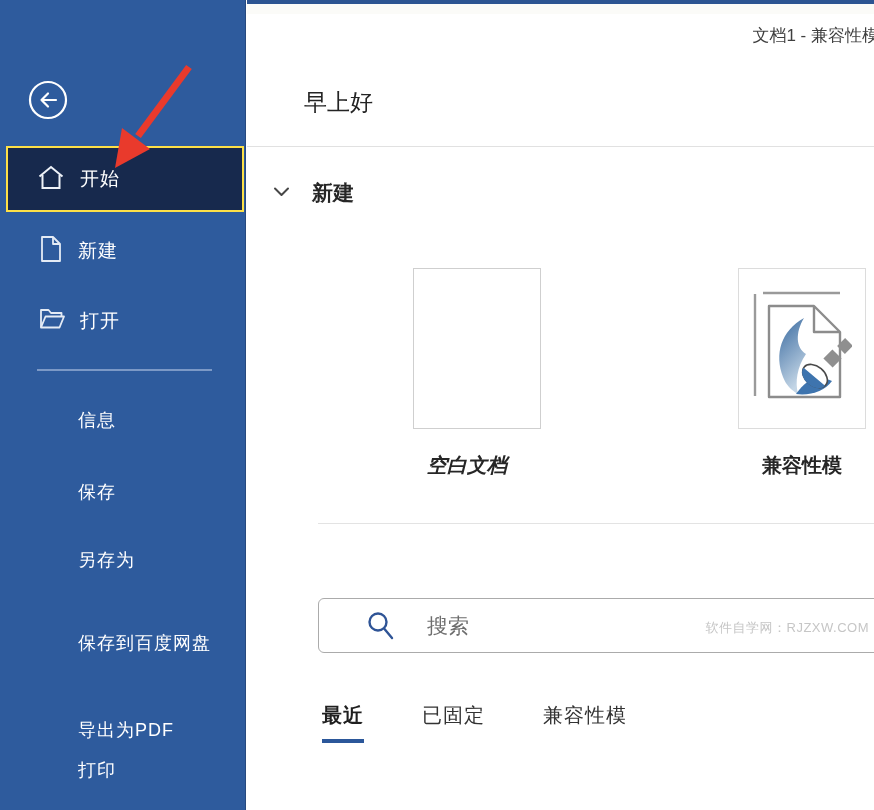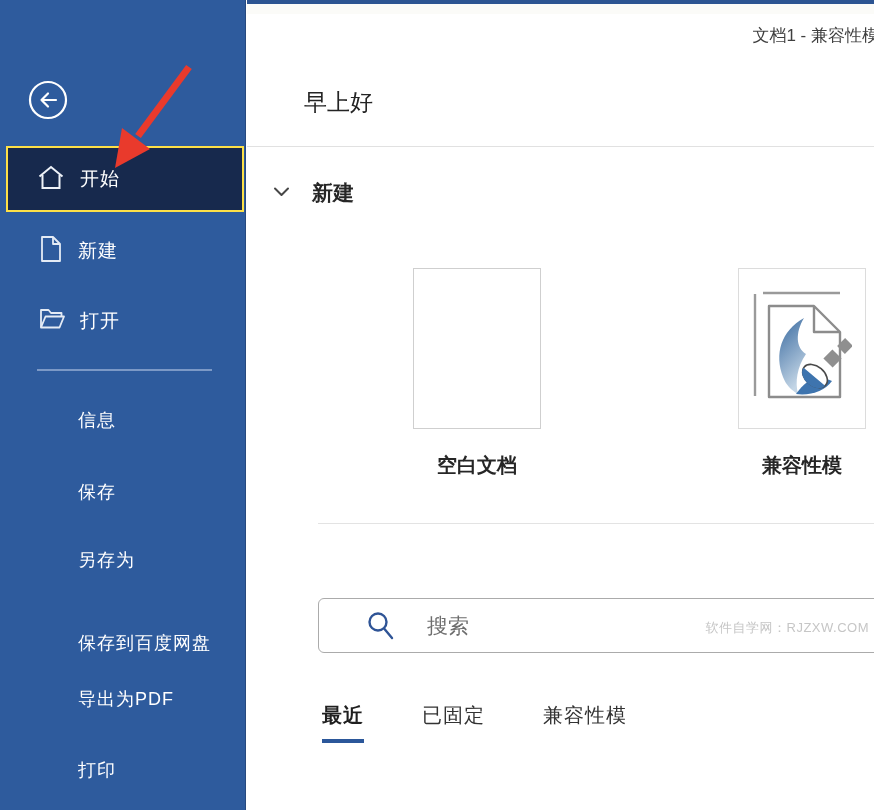--- a/index.html
+++ b/index.html
@@ -28,21 +28,21 @@
   .greeting{position:absolute;left:57px;top:87px;font-size:23px;color:#242424;}
   .divider1{position:absolute;left:0;top:146px;width:100%;height:1px;background:#E1E1E1;}
 
   .section-head{position:absolute;left:26px;top:179px;display:flex;align-items:center;cursor:pointer;}
   .section-title{margin-left:22px;font-size:21px;font-weight:bold;color:#262626;}
 
   .card{position:absolute;top:268px;width:128px;height:161px;background:#fff;border:1px solid #DCDCDC;cursor:pointer;}
   .card-blank{left:166px;border-color:#CFCFCF;}
   .card-calli{left:491px;display:flex;align-items:center;justify-content:center;}
   .card-label{position:absolute;top:452px;width:128px;text-align:center;font-size:20px;font-weight:bold;color:#262626;}
-  .label-blank{left:166px;}
+  .label-blank{left:156px;font-style:italic;}
   .label-calli{left:491px;}
 
   .divider2{position:absolute;left:71px;top:523px;width:600px;height:1px;background:#E3E3E3;}
 
   .search-box{position:absolute;left:71px;top:598px;width:578px;height:55px;border:1px solid #ABABAB;border-radius:6px;background:#fff;display:flex;align-items:center;}
   .search-box svg{margin-left:46px;flex:0 0 auto;}
   .search-input{border:none;outline:none;margin-left:30px;font-size:21px;color:#4a4a4a;width:260px;background:transparent;}
   .search-input::placeholder{color:#6E6E6E;opacity:1;}
   .watermark{position:absolute;right:26px;top:20px;font-size:13px;color:#C6C6C6;letter-spacing:0.5px;}
 
@@ -107,21 +107,21 @@
       </div>
     <div class="nav-plain" style="top:467px;">
         <span>保存</span>
       </div>
     <div class="nav-plain" style="top:535px;">
         <span>另存为</span>
       </div>
     <div class="nav-plain" style="top:605px;align-items:flex-end;">
         <span>保存到百度网盘</span>
       </div>
-    <div class="nav-plain" style="top:674px;">
+    <div class="nav-plain" style="top:692px;align-items:flex-end;">
         <span>导出为PDF</span>
       </div>
     <div class="nav-plain" style="top:745px;">
         <span>打印</span>
       </div>
   </div>
 
   <svg class="annotation" viewBox="0 0 260 220">
     <line x1="189" y1="67" x2="138" y2="136" stroke="#E93A2C" stroke-width="7"></line>
     <polygon points="115,168 122,128 150,149" fill="#E93A2C"></polygon>

